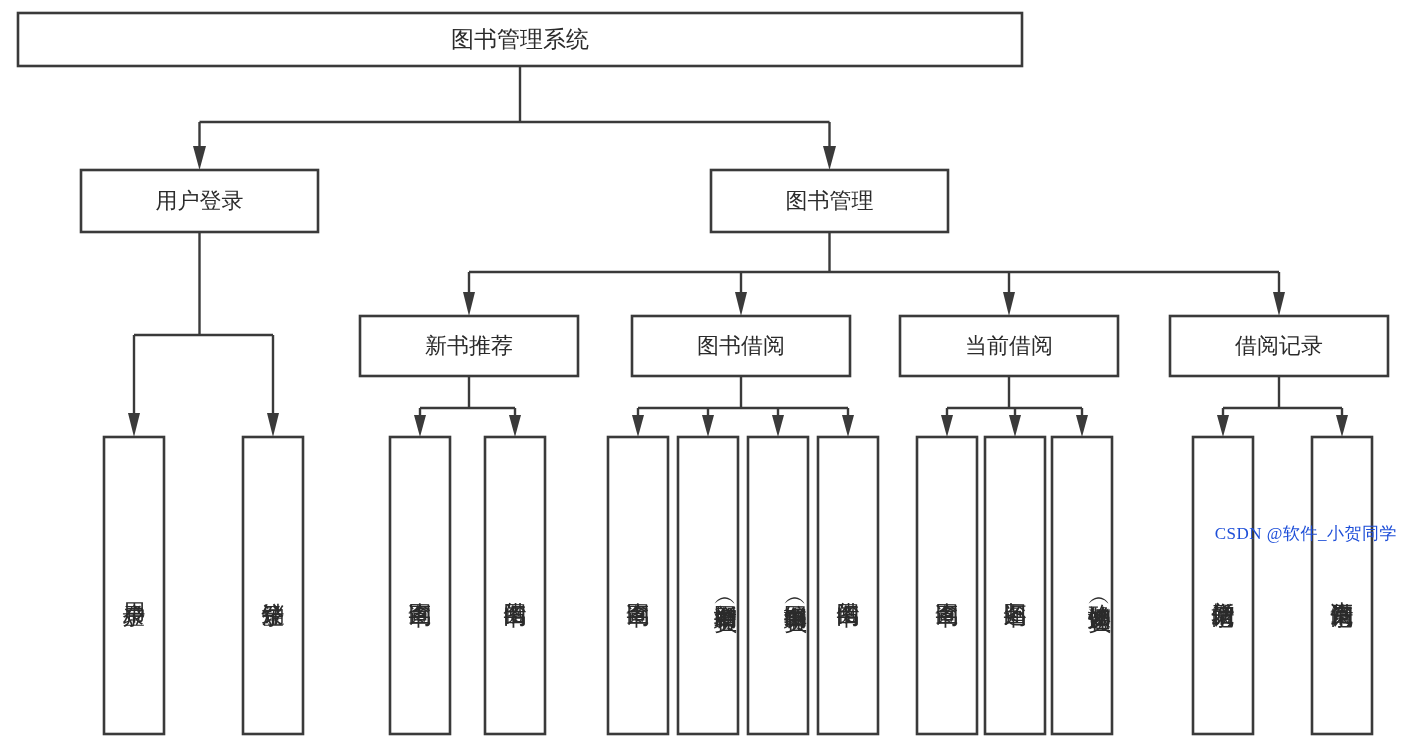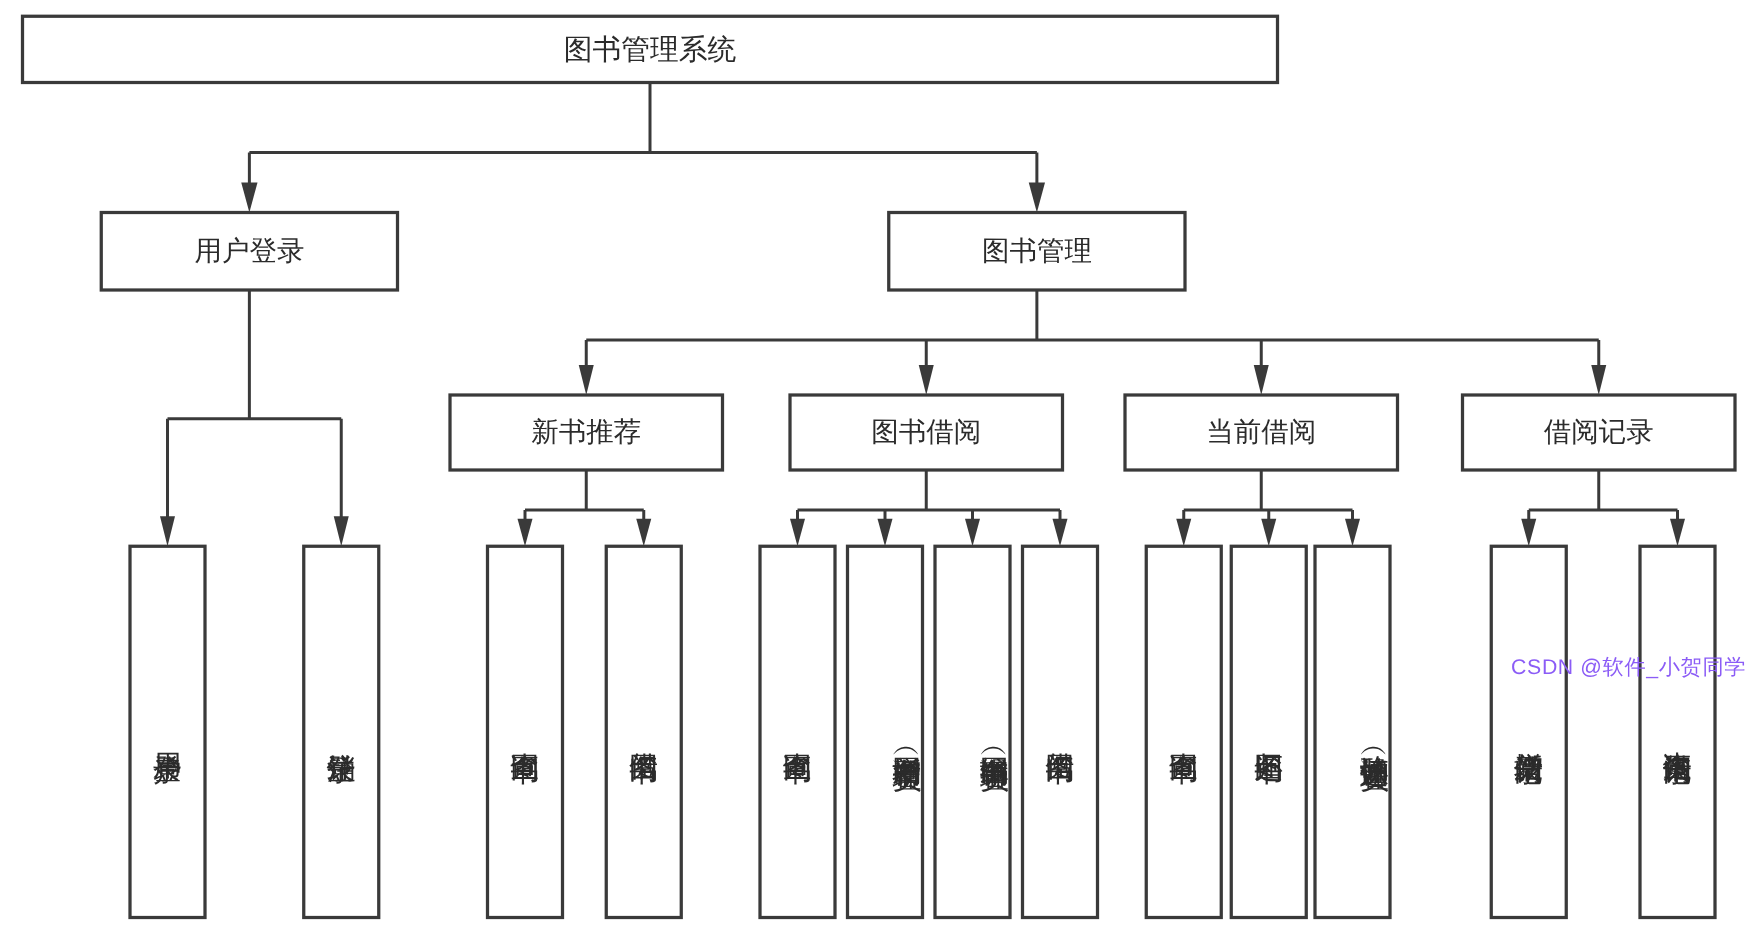--- a/index.html
+++ b/index.html
@@ -64,23 +64,23 @@
     display: flex;
     align-items: center;
     justify-content: center;
     white-space: nowrap;
     pointer-events: none;
   }
   .watermark {
     position: absolute;
     right: 8px;
     bottom: 4px;
-    font-family: Liberation Sans, sans-serif;
+    font-family: Liberation Serif, serif;
     font-size: 17px;
-    color: #8b5cf6;
+    color: #1d4ed8;
     letter-spacing: 0.5px;
     user-select: none;
   }
 </style>
 </head>
 <body>
 
 <div id="diagram-root">
 
   <svg class="diagram" viewBox="0 0 1405 747" xmlns="http://www.w3.org/2000/svg">

